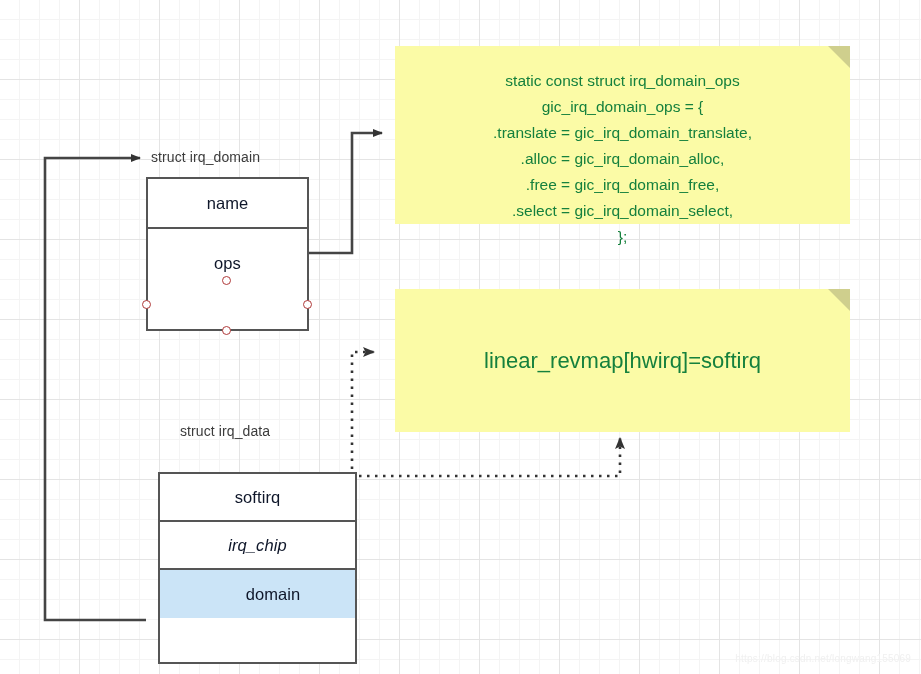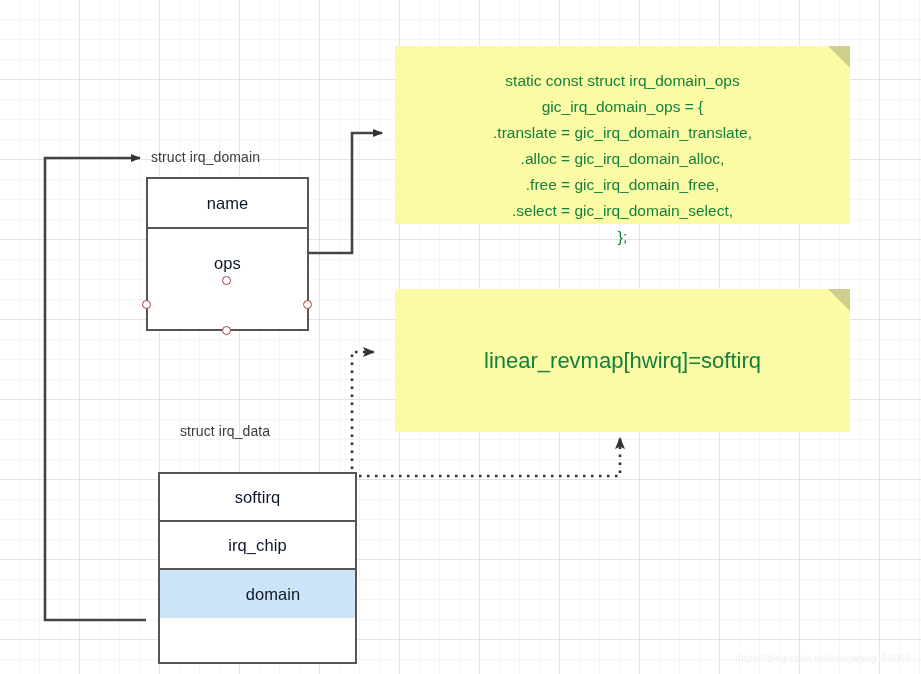--- a/index.html
+++ b/index.html
@@ -153,21 +153,21 @@
 
   <div class="handle" style="left:222px; top:276px;"></div>
   <div class="handle" style="left:222px; top:326px;"></div>
   <div class="handle" style="left:142px; top:300px;"></div>
   <div class="handle" style="left:303px; top:300px;"></div>
 
   <div class="struct-label" style="left:180px; top:423px;">struct irq_data</div>
 
   <div class="struct-box" id="box-irq-data" style="left:158px; top:452px; width:199px; height:192px;margin-top:20px;">
     <div class="struct-row" style="height:48px;">softirq</div>
-    <div class="struct-row" style="height:48px;">irq_chip</div>
+    <div class="struct-row" style="height:48px;font-style:italic;">irq_chip</div>
     <div class="struct-row hl" style="height:48px;">domain</div>
   </div>
 
   <div class="note" id="note-ops" style="left:395px; top:46px; width:455px; height:178px;">
     <div class="fold"></div>
     <div class="note-text">static const struct irq_domain_ops
 gic_irq_domain_ops = {
 .translate = gic_irq_domain_translate,
 .alloc = gic_irq_domain_alloc,
 .free = gic_irq_domain_free,

